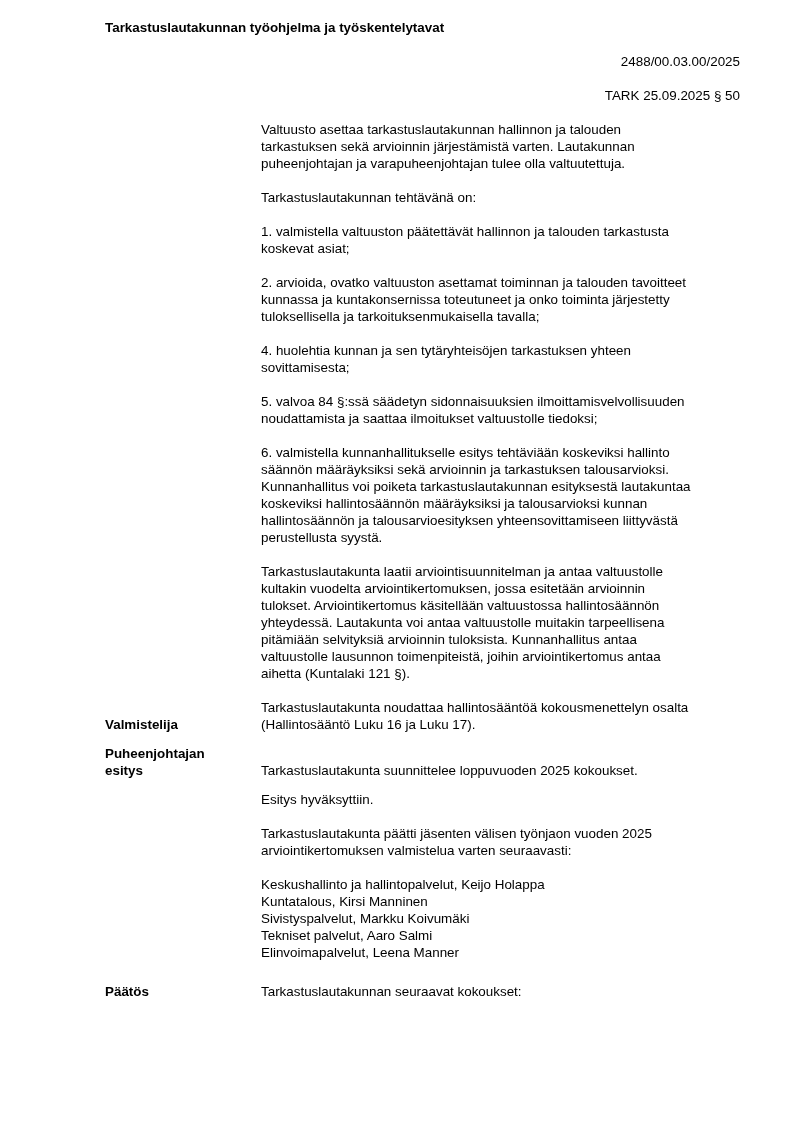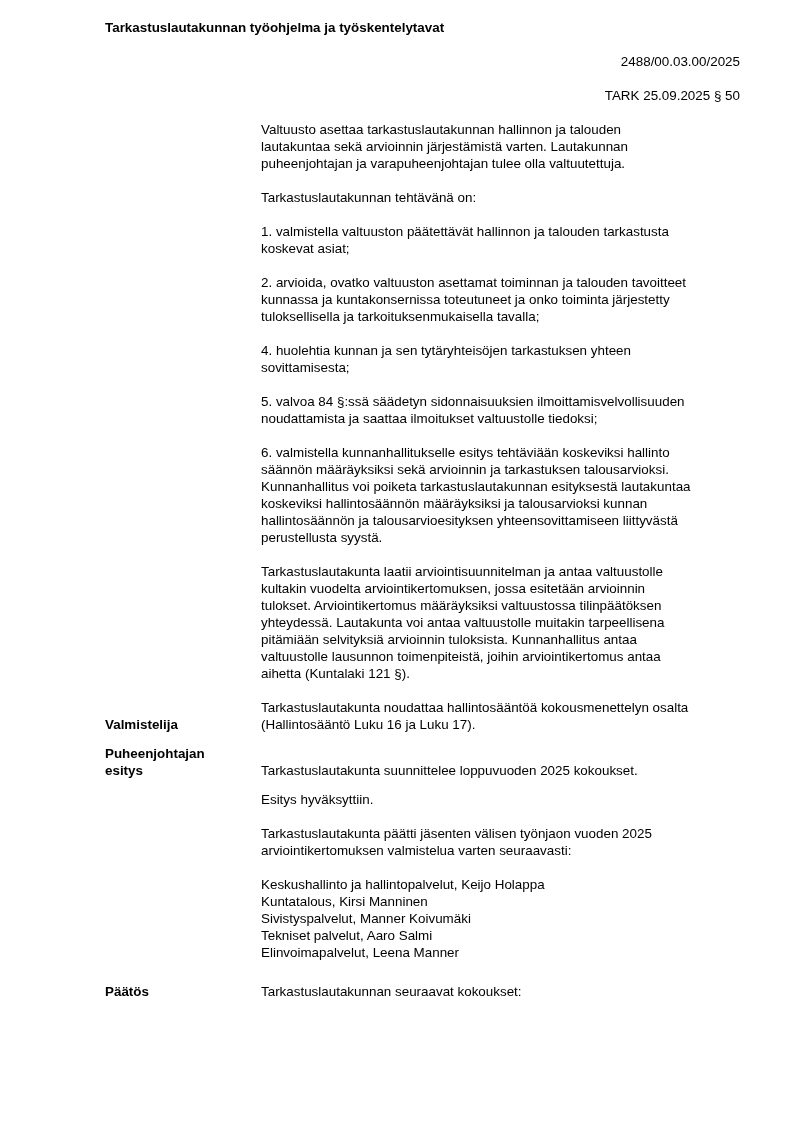--- a/index.html
+++ b/index.html
@@ -70,21 +70,21 @@
 
   <div class="meta">TARK 25.09.2025 § 50</div>
 
   <div class="section">
     <div class="label">
         <div class="line">Valmistelija</div>
       </div>
     <div class="content">
       <div class="para">
           <div class="line">Valtuusto asettaa tarkastuslautakunnan hallinnon ja talouden</div>
-          <div class="line">lautakuntaa sekä arvioinnin järjestämistä varten. Lautakunnan</div>
+          <div class="line">tarkastuksen sekä arvioinnin järjestämistä varten. Lautakunnan</div>
           <div class="line">puheenjohtajan ja varapuheenjohtajan tulee olla valtuutettuja.</div>
         </div>
       <div class="para">
           <div class="line">Tarkastuslautakunnan tehtävänä on:</div>
         </div>
       <div class="para">
           <div class="line">1. valmistella valtuuston päätettävät hallinnon ja talouden tarkastusta</div>
           <div class="line">koskevat asiat;</div>
         </div>
       <div class="para">
@@ -104,21 +104,21 @@
           <div class="line">6. valmistella kunnanhallitukselle esitys tehtäviään koskeviksi hallinto</div>
           <div class="line">säännön määräyksiksi sekä arvioinnin ja tarkastuksen talousarvioksi.</div>
           <div class="line">Kunnanhallitus voi poiketa tarkastuslautakunnan esityksestä lautakuntaa</div>
           <div class="line">koskeviksi hallintosäännön määräyksiksi ja talousarvioksi kunnan</div>
           <div class="line">hallintosäännön ja talousarvioesityksen yhteensovittamiseen liittyvästä</div>
           <div class="line">perustellusta syystä.</div>
         </div>
       <div class="para">
           <div class="line">Tarkastuslautakunta laatii arviointisuunnitelman ja antaa valtuustolle</div>
           <div class="line">kultakin vuodelta arviointikertomuksen, jossa esitetään arvioinnin</div>
-          <div class="line">tulokset. Arviointikertomus määräyksiksi valtuustossa tilinpäätöksen</div>
+          <div class="line">tulokset. Arviointikertomus käsitellään valtuustossa hallintosäännön</div>
           <div class="line">yhteydessä. Lautakunta voi antaa valtuustolle muitakin tarpeellisena</div>
           <div class="line">pitämiään selvityksiä arvioinnin tuloksista. Kunnanhallitus antaa</div>
           <div class="line">valtuustolle lausunnon toimenpiteistä, joihin arviointikertomus antaa</div>
           <div class="line">aihetta (Kuntalaki 121 §).</div>
         </div>
       <div class="para">
           <div class="line">Tarkastuslautakunta noudattaa hallintosääntöä kokousmenettelyn osalta</div>
           <div class="line">(Hallintosääntö Luku 16 ja Luku 17).</div>
         </div>
     </div>
@@ -144,21 +144,21 @@
       <div class="para">
           <div class="line">Esitys hyväksyttiin.</div>
         </div>
       <div class="para">
           <div class="line">Tarkastuslautakunta päätti jäsenten välisen työnjaon vuoden 2025</div>
           <div class="line">arviointikertomuksen valmistelua varten seuraavasti:</div>
         </div>
       <div class="para">
           <div class="line">Keskushallinto ja hallintopalvelut, Keijo Holappa</div>
           <div class="line">Kuntatalous, Kirsi Manninen</div>
-          <div class="line">Sivistyspalvelut, Manner Koivumäki</div>
+          <div class="line">Sivistyspalvelut, Markku Koivumäki</div>
           <div class="line">Tekniset palvelut, Aaro Salmi</div>
           <div class="line">Elinvoimapalvelut, Leena Manner</div>
         </div>
       <div class="para closing">
           <div class="line">Tarkastuslautakunnan seuraavat kokoukset:</div>
         </div>
     </div>
   </div>
 
 </div>

